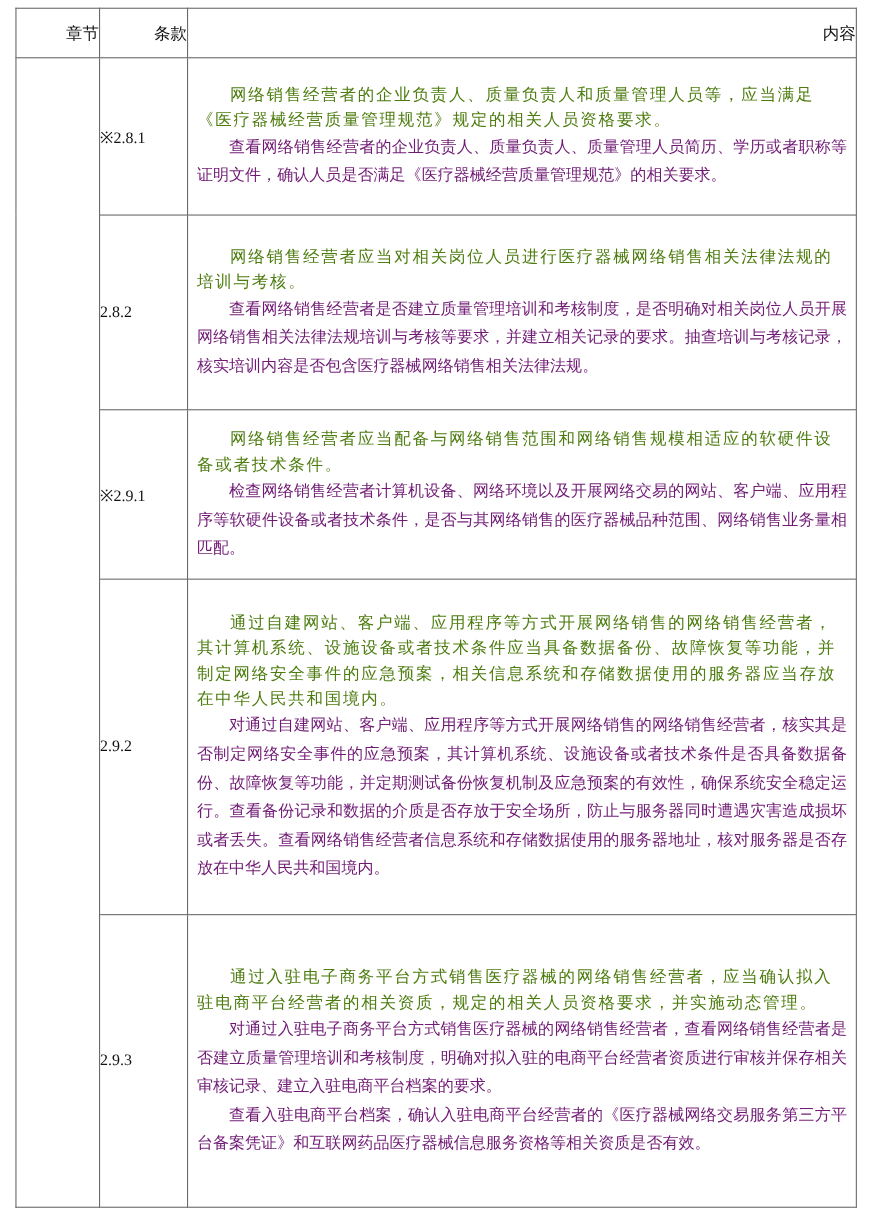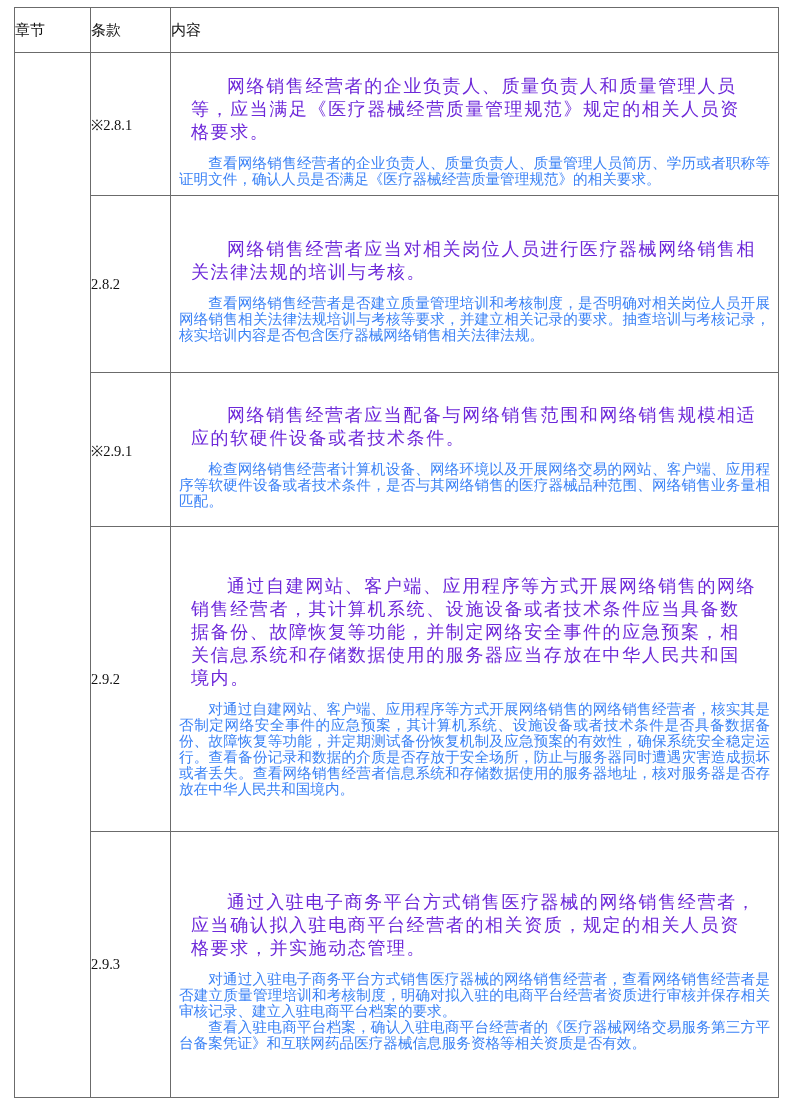--- a/index.html
+++ b/index.html
@@ -5,27 +5,27 @@
   html, body { margin: 0; padding: 0; background: #ffffff; }
   body { width: 800px; height: 1120px; position: relative; overflow: hidden; }
   .tbl {
     position: absolute; left: 14px; top: 7px;
     width: 765px; height: 1090px;
     border-collapse: collapse; table-layout: fixed;
     font-family: "DejaVu Serif", "Liberation Serif", serif;
     color: #111;
   }
   .tbl td, .tbl th { border: 1.5px solid #6b6b6b; padding: 0; }
-  .tbl th { font-weight: normal; font-size: 15px; height: 44px; text-align: left; font-family: Liberation Mono, monospace; }
+  .tbl th { font-weight: normal; font-size: 15px; height: 44px; text-align: right; font-family: Liberation Mono, monospace; }
   .c1 { width: 76px; }
   .c2 { width: 80px; }
   .clause { vertical-align: middle; font-size: 14.5px; font-family: "Liberation Serif", "DejaVu Serif", serif; }
   .content { vertical-align: middle; padding: 6px 8px 6px 8px !important; }
-  .req { font-size: 18px; line-height: 23px; color: #6d28d9; letter-spacing: 1.6px; text-indent: 2em; margin: 12px; font-family: "DejaVu Serif", serif; }
-  .chk { font-size: 14.6px; line-height: 16px; color: #3b82f6; text-indent: 2em; margin: 0; font-family: "DejaVu Sans", "Liberation Sans", sans-serif; text-align: justify; }
+  .req { font-size: 15px; line-height: 23px; color: #4d7c0f; letter-spacing: 1.6px; text-indent: 2em; margin: 0; font-family: "DejaVu Serif", serif; }
+  .chk { font-size: 14.6px; line-height: 26px; color: #701a75; text-indent: 2em; margin: 0; font-family: "DejaVu Sans", "Liberation Sans", sans-serif; text-align: justify; }
   .r1 { height: 143px; } .r2 { height: 177px; } .r3 { height: 154px; } .r4 { height: 305px; } .r5 { height: 266px; }
 </style>
 </head>
 <body>
 
 <table class="tbl">
   <colgroup>
       <col class="c1">
       <col class="c2">
       <col>

